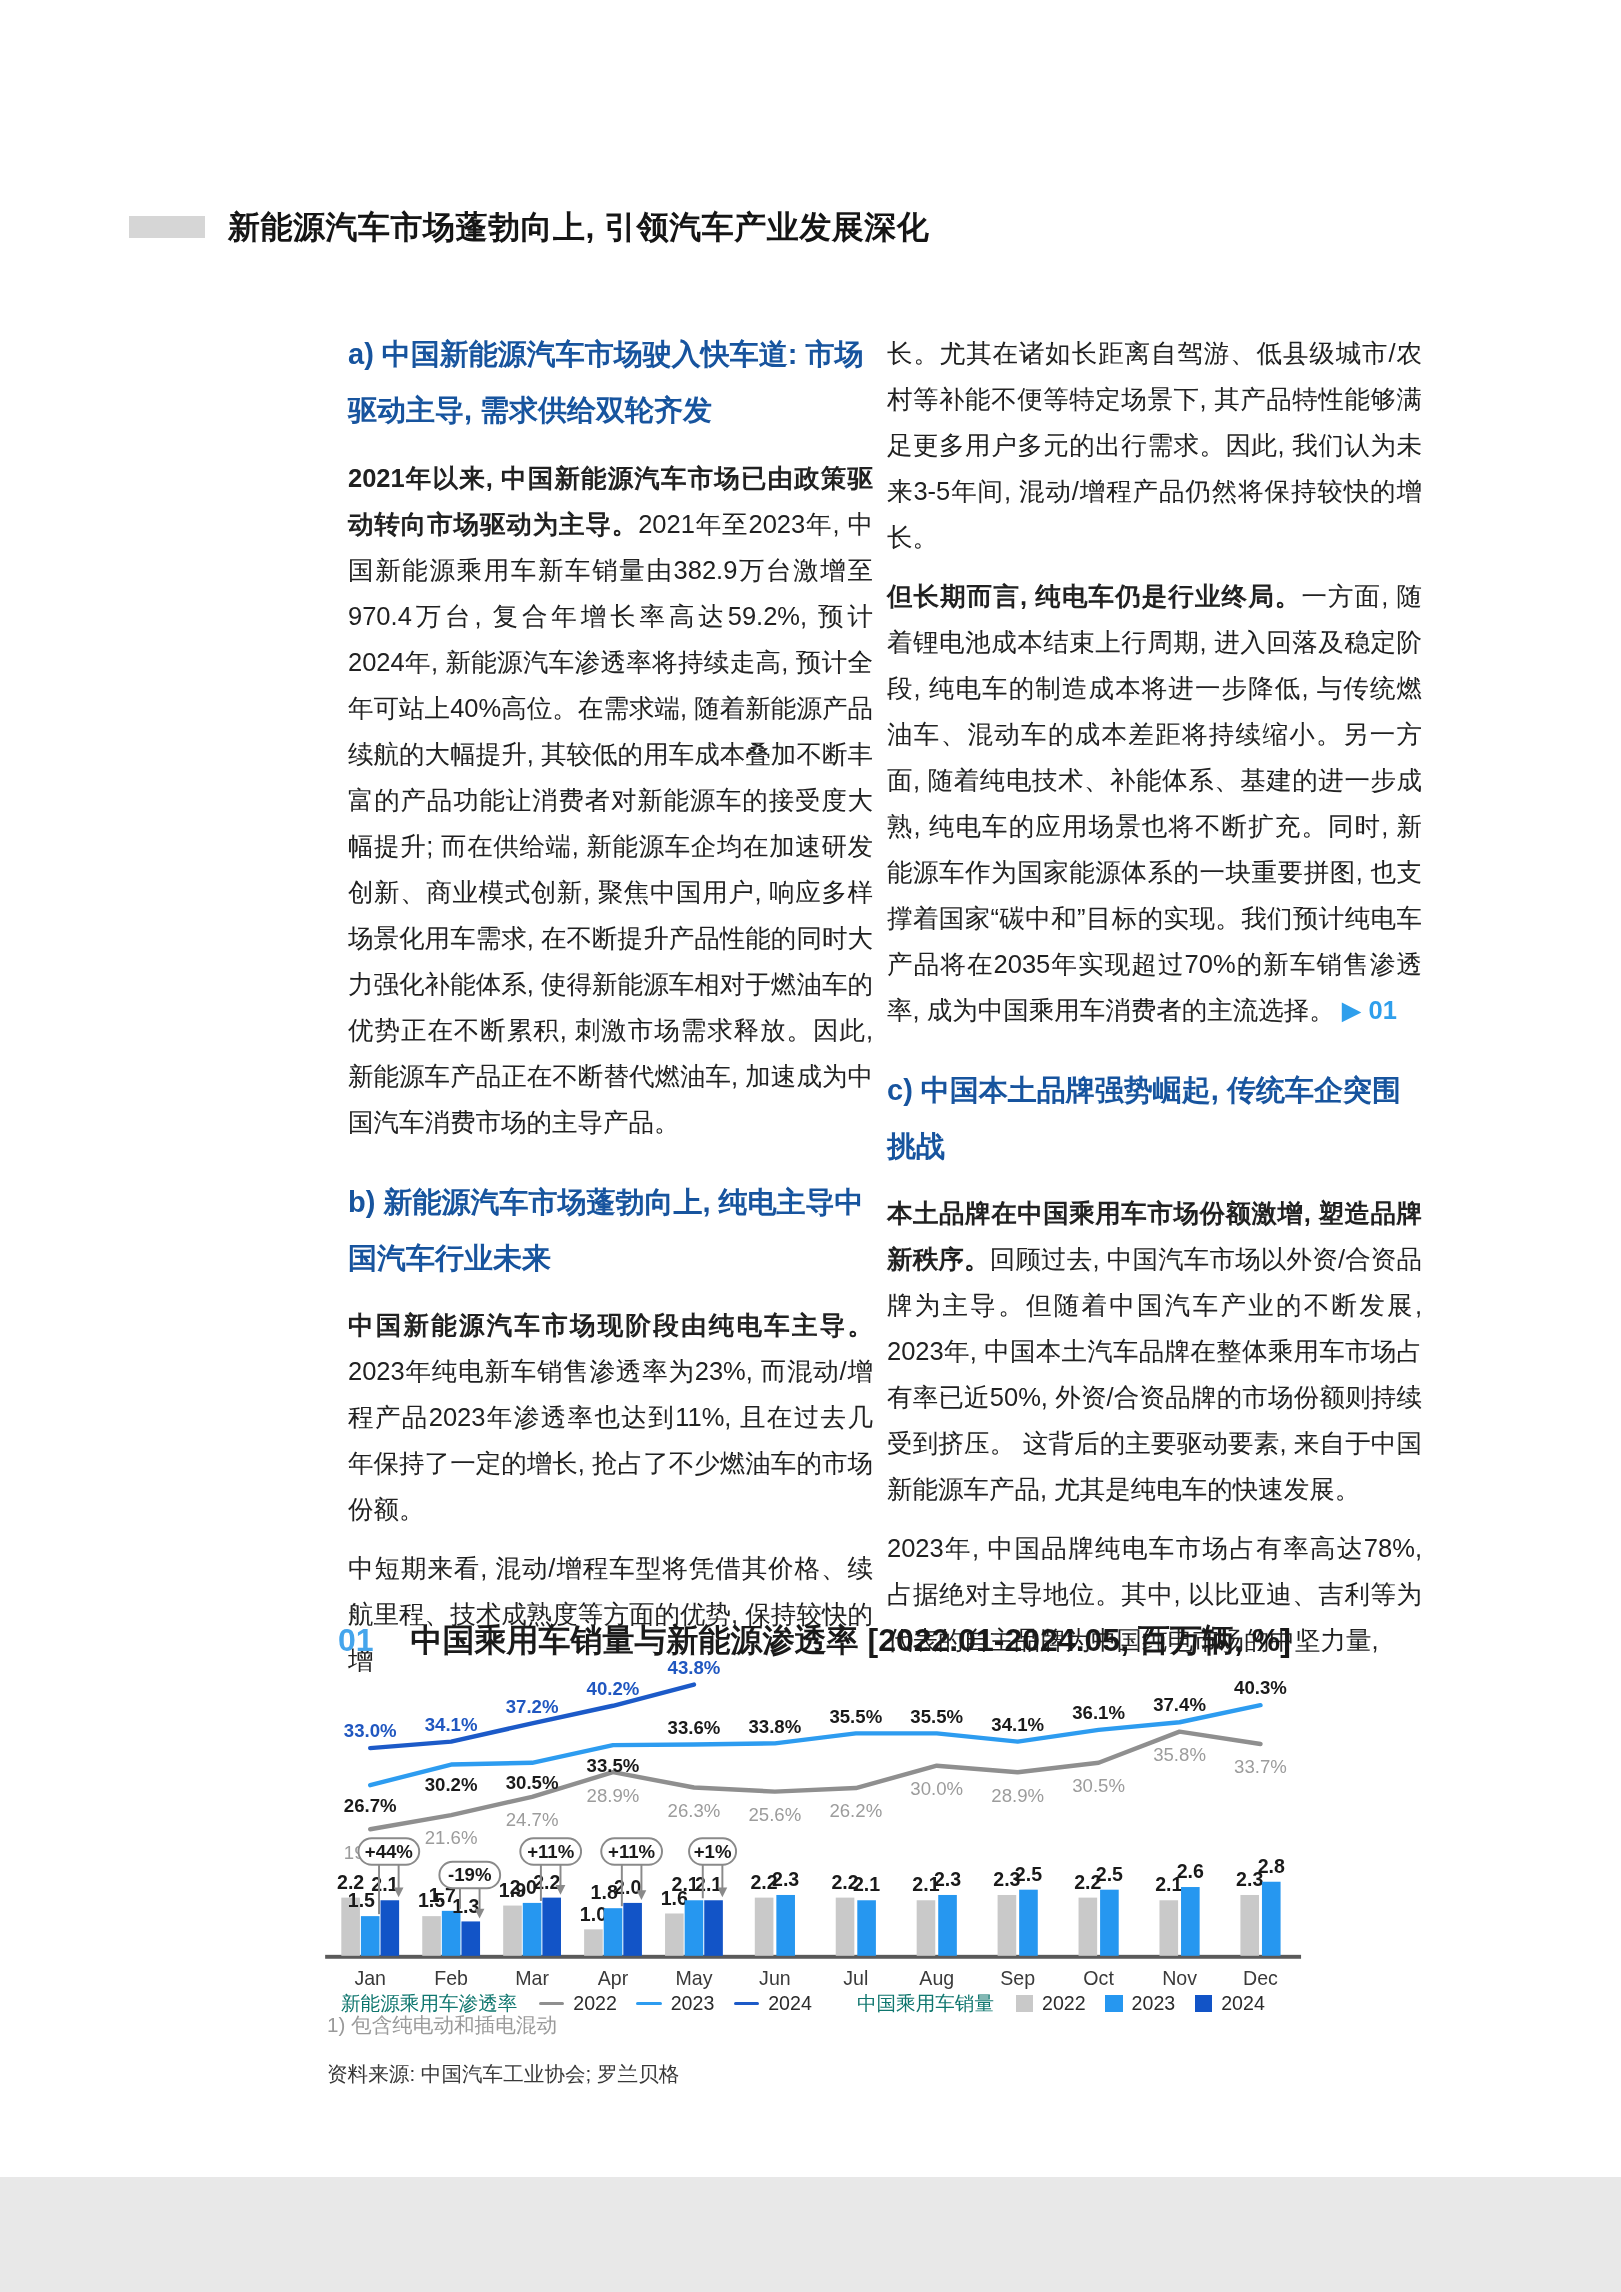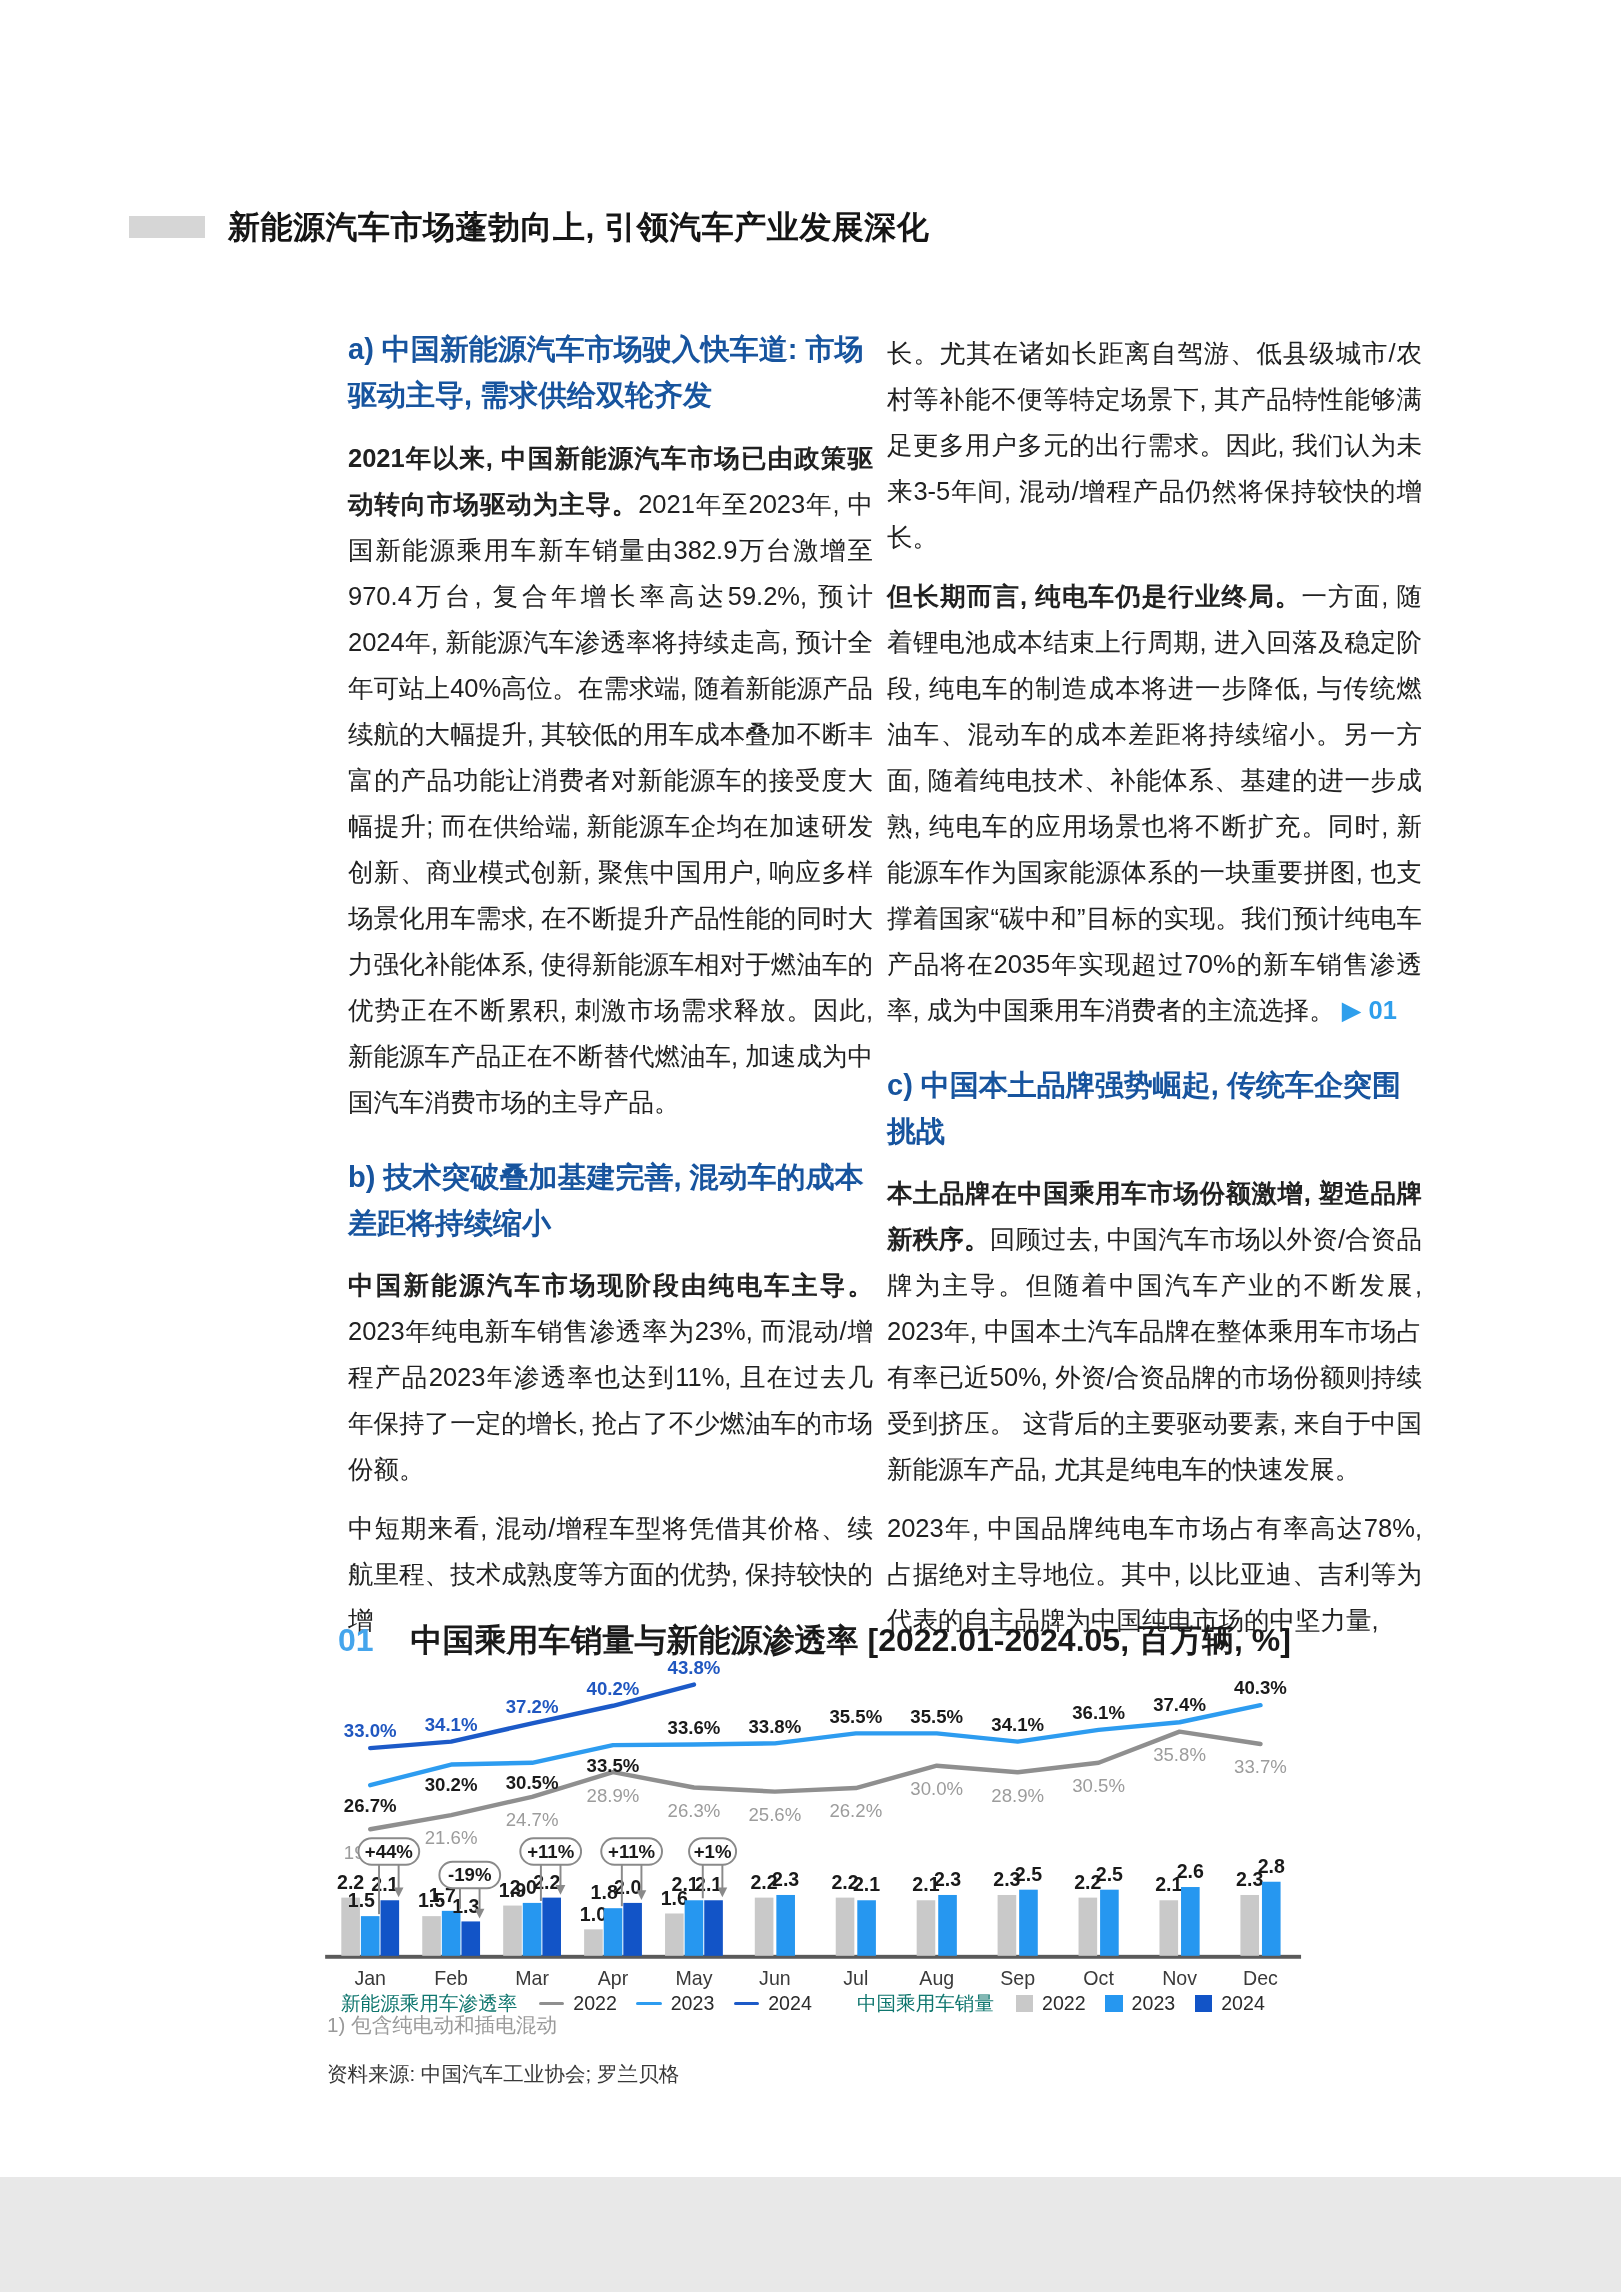--- a/index.html
+++ b/index.html
@@ -5,21 +5,21 @@
   html,body{margin:0;padding:0;background:#e8e8e8;}
   .page{position:relative;width:1621px;height:2177px;background:#ffffff;margin:0 auto;
         font-family:"Liberation Sans","DejaVu Sans",sans-serif;color:#212121;overflow:hidden;}
   .eyebrow{position:absolute;left:129px;top:216px;width:76px;height:21.6px;background:#d6d6d6;}
   .page-title{position:absolute;left:228px;top:208px;margin:0;font-size:32px;line-height:39px;
         font-weight:700;color:#151515;letter-spacing:0.5px;}
   .col{position:absolute;top:326px;width:525px;font-size:25.5px;line-height:46px;
         text-align:justify;color:#212121;}
   .col-left{left:348px;}
   .col-right{left:887px;top:330px;width:535px;}
-  .col h2{font-size:29px;line-height:46px;color:#17549e;font-weight:700;margin:29px 0 16.7px;text-align:left;}
+  .col h2{font-size:29px;line-height:56px;color:#17549e;font-weight:700;margin:29px 0 16.7px;text-align:left;}
   .col h2:first-child{margin-top:0;}
   .col p{margin:0 0 12.7px 0;}
   .col strong{font-weight:700;}
   .figref{color:#2f9fec;font-weight:700;white-space:nowrap;}
   .fig-head{position:absolute;left:338px;top:1619px;font-size:32px;font-weight:700;color:#1a1a1a;}
   .fig-num{color:#45a5ec;margin-right:37px;}
   #chart{position:absolute;left:235px;top:1654px;}
   .chart-legend{position:absolute;left:341px;top:1990px;display:flex;align-items:center;
         font-size:19.6px;color:#2b2b2b;white-space:nowrap;}
   .chart-legend .cat{color:#0f766e;margin-right:21.6px;}
@@ -38,21 +38,21 @@
 <body>
 
 <div class="page">
 
   <div class="eyebrow"></div>
   <h1 class="page-title">新能源汽车市场蓬勃向上, 引领汽车产业发展深化</h1>
 
   <div class="col col-left">
     <h2>a) 中国新能源汽车市场驶入快车道: 市场驱动主导, 需求供给双轮齐发</h2>
     <p><strong>2021年以来, 中国新能源汽车市场已由政策驱动转向市场驱动为主导。</strong><span>2021年至2023年, 中国新能源乘用车新车销量由382.9万台激增至970.4万台, 复合年增长率高达59.2%, 预计2024年, 新能源汽车渗透率将持续走高, 预计全年可站上40%高位。在需求端, 随着新能源产品续航的大幅提升, 其较低的用车成本叠加不断丰富的产品功能让消费者对新能源车的接受度大幅提升; 而在供给端, 新能源车企均在加速研发创新、商业模式创新, 聚焦中国用户, 响应多样场景化用车需求, 在不断提升产品性能的同时大力强化补能体系, 使得新能源车相对于燃油车的优势正在不断累积, 刺激市场需求释放。因此, 新能源车产品正在不断替代燃油车, 加速成为中国汽车消费市场的主导产品。</span></p>
-    <h2>b) 技术突破叠加基建完善, 混动车的成本差距将持续缩小</h2>
+    <h2>b) 新能源汽车市场蓬勃向上, 纯电主导中国汽车行业未来</h2>
     <p><strong>中国新能源汽车市场现阶段由纯电车主导。</strong><span>2023年纯电新车销售渗透率为23%, 而混动/增程产品2023年渗透率也达到11%, 且在过去几年保持了一定的增长, 抢占了不少燃油车的市场份额。</span></p>
     <p>中短期来看, 混动/增程车型将凭借其价格、续航里程、技术成熟度等方面的优势, 保持较快的增</p>
   </div>
 
   <div class="col col-right">
     <p>长。尤其在诸如长距离自驾游、低县级城市/农村等补能不便等特定场景下, 其产品特性能够满足更多用户多元的出行需求。因此, 我们认为未来3-5年间, 混动/增程产品仍然将保持较快的增长。</p>
     <p><strong>但长期而言, 纯电车仍是行业终局。</strong><span>一方面, 随着锂电池成本结束上行周期, 进入回落及稳定阶段, 纯电车的制造成本将进一步降低, 与传统燃油车、混动车的成本差距将持续缩小。另一方面, 随着纯电技术、补能体系、基建的进一步成熟, 纯电车的应用场景也将不断扩充。同时, 新能源车作为国家能源体系的一块重要拼图, 也支撑着国家“碳中和”目标的实现。我们预计纯电车产品将在2035年实现超过70%的新车销售渗透率, 成为中国乘用车消费者的主流选择。</span> <span class="figref">▶ 01</span></p>
     <h2>c) 中国本土品牌强势崛起, 传统车企突围挑战</h2>
     <p><strong>本土品牌在中国乘用车市场份额激增, 塑造品牌新秩序。</strong><span>回顾过去, 中国汽车市场以外资/合资品牌为主导。但随着中国汽车产业的不断发展, 2023年, 中国本土汽车品牌在整体乘用车市场占有率已近50%, 外资/合资品牌的市场份额则持续受到挤压。 这背后的主要驱动要素, 来自于中国新能源车产品, 尤其是纯电车的快速发展。</span></p>
     <p>2023年, 中国品牌纯电车市场占有率高达78%, 占据绝对主导地位。其中, 以比亚迪、吉利等为代表的自主品牌为中国纯电市场的中坚力量,</p>

